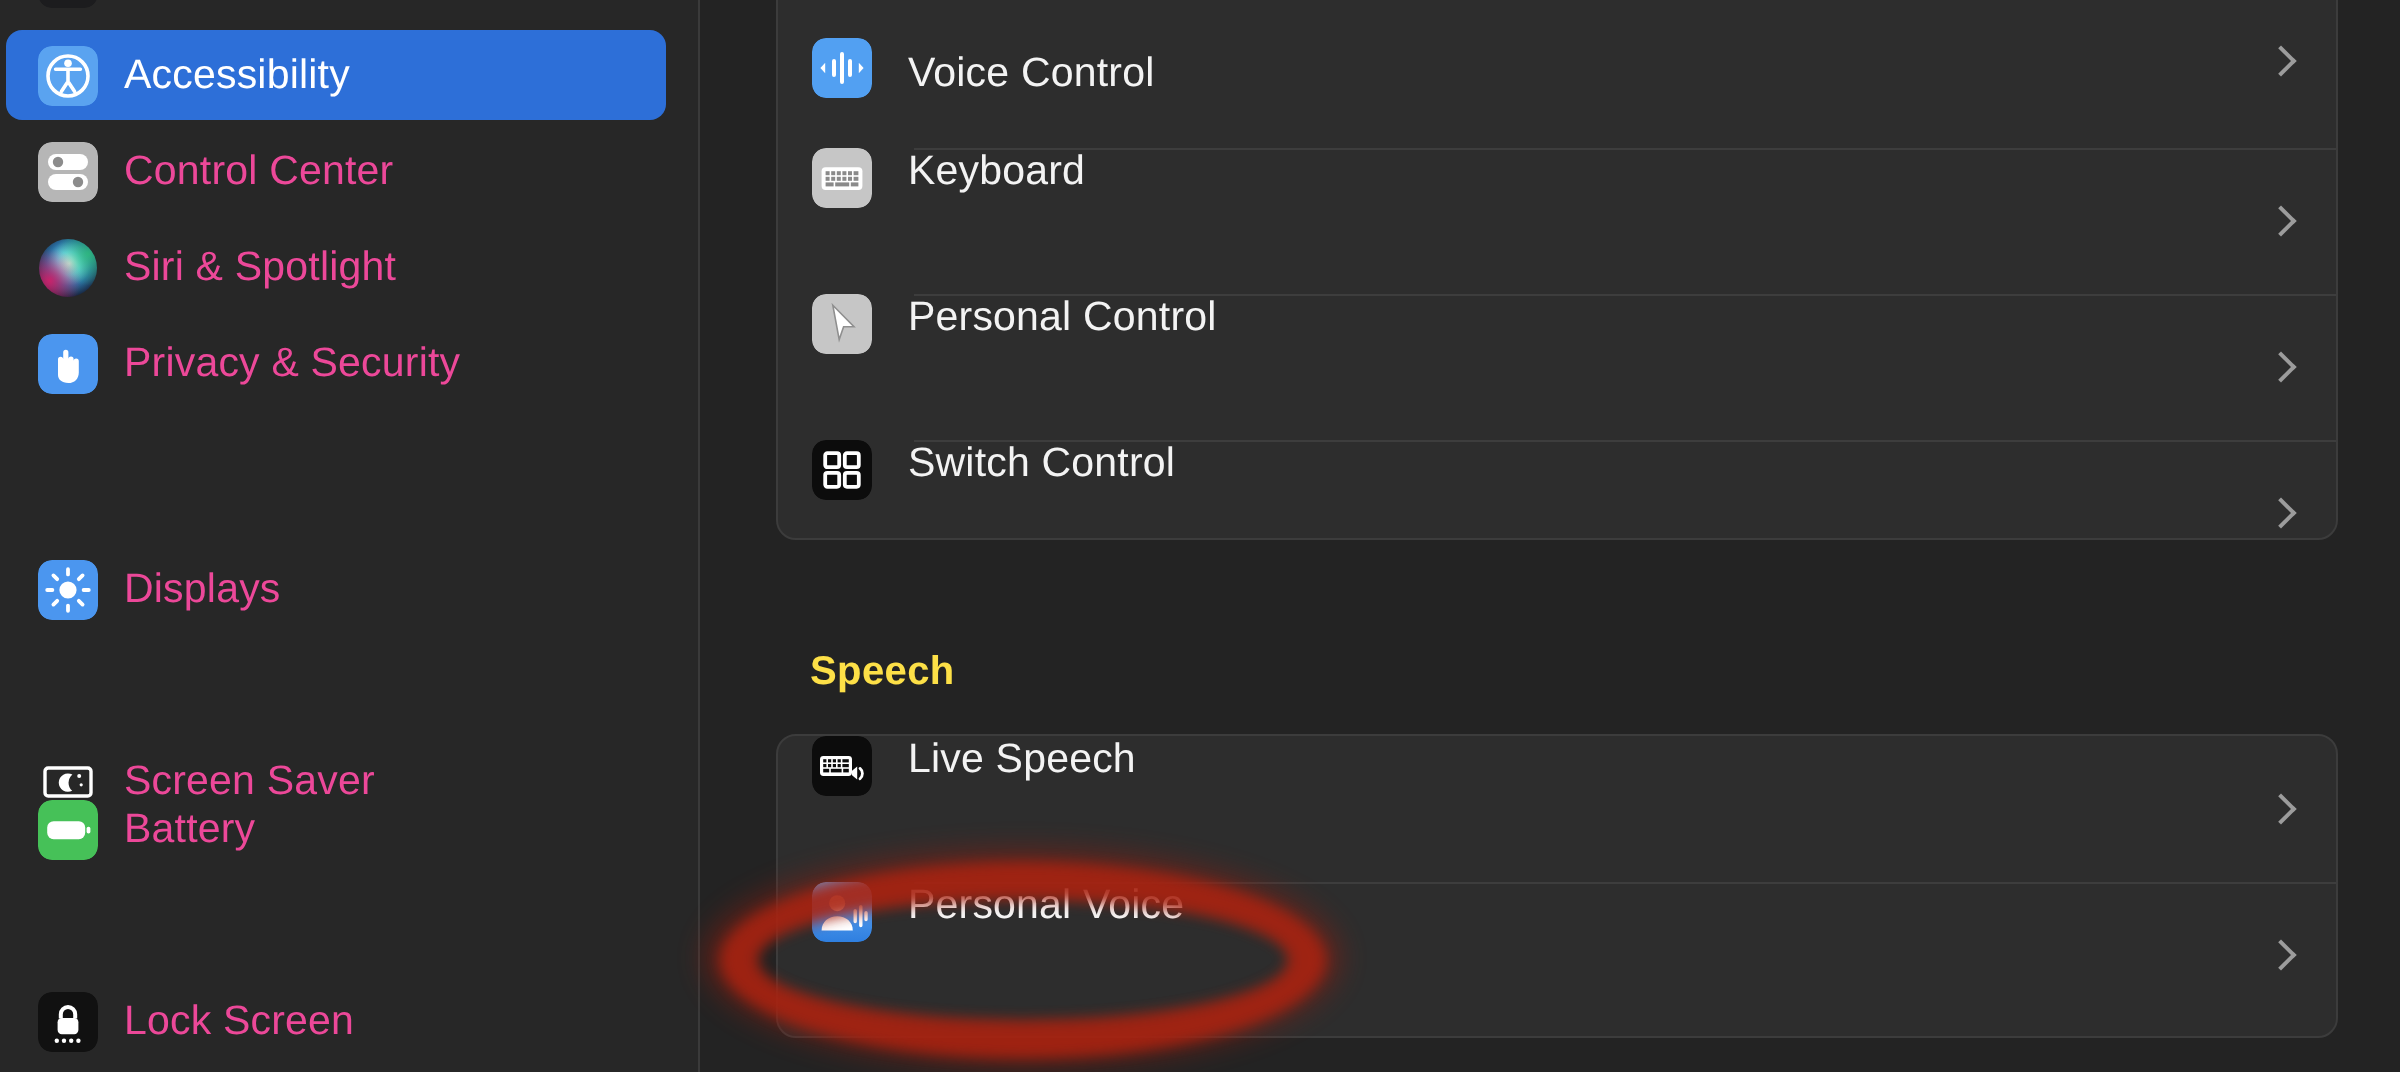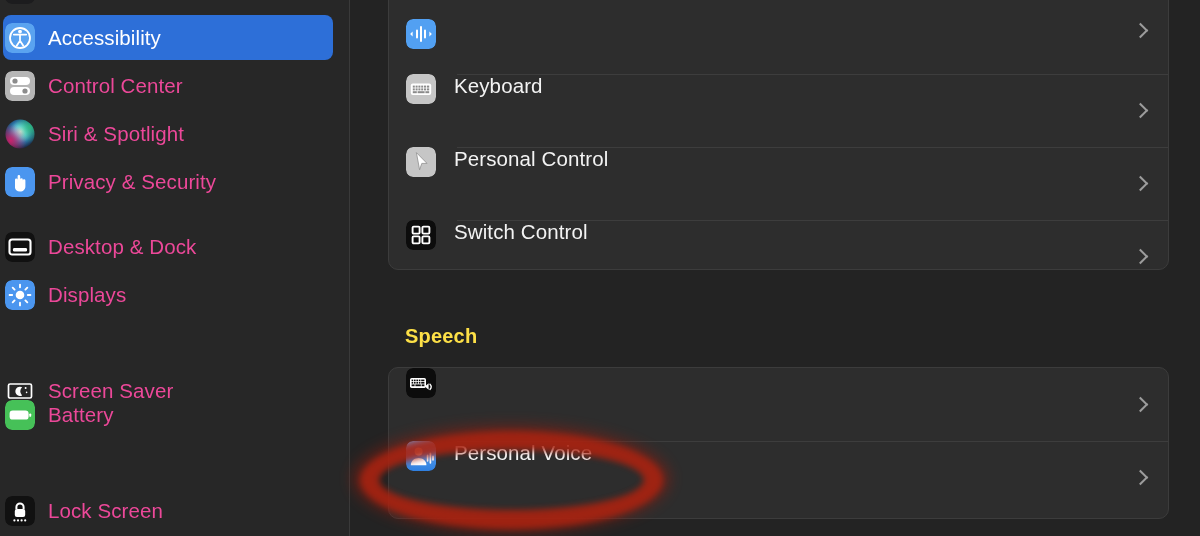--- a/index.html
+++ b/index.html
@@ -14,21 +14,21 @@
   
   .sidebar {
     position: absolute; left: 0; top: 0; width: 350px; height: 536px;
     background: #272727;
     border-right: 1px solid #3a3a3a;
     overflow: hidden;
   }
   .side-item {
     position: absolute; left: 3px; width: 330px; height: 45px;
     display: flex; align-items: center; gap: 13px;
-    padding-left: 2px; border-radius: 8px;
+    padding-left: 16px; border-radius: 8px;
   }
   .side-item.selected { background: #2d6fd8; }
   .side-label {
     font-size: 20.5px; color: #ec4899; letter-spacing: .1px;
     white-space: nowrap;
   }
   .side-item.selected .side-label { color: #ffffff; }
 
   
   .app-icon {
@@ -160,30 +160,20 @@
             </radialGradient>
           </defs>
           <circle cx="15" cy="15" r="14.5" fill="url(#sg)"></circle>
           <circle cx="15" cy="15" r="14.5" fill="url(#sg2)"></circle>
           <circle cx="15" cy="15" r="14.5" fill="url(#sg3)"></circle>
         </svg>
       </span>
       <span class="side-label">Siri &amp; Spotlight</span>
     </div>
 
-    <div class="side-item" style="top:224px;">
-      <span class="app-icon">
-        <svg width="30" height="30" viewBox="0 0 30 30">
-          <rect x="0" y="0" width="30" height="30" rx="7" fill="#111"></rect>
-          <rect x="4.5" y="7.5" width="21" height="15" rx="2.6" fill="none" stroke="#fff" stroke-width="2.1"></rect>
-          <rect x="8" y="16" width="14" height="3.4" rx="1.2" fill="#fff"></rect>
-        </svg>
-      </span>
-      <span class="side-label">Desktop &amp; Dock</span>
-    </div>
 
     <div class="side-item" style="top:272px;">
       <span class="app-icon">
         <svg width="30" height="30" viewBox="0 0 30 30">
           <rect x="0" y="0" width="30" height="30" rx="7" fill="#4b96ef"></rect>
           <circle cx="15" cy="15" r="4.3" fill="#fff"></circle>
           <g stroke="#fff" stroke-width="1.9" stroke-linecap="round">
             <path d="M15 4.6v2.6M15 22.8v2.6M4.6 15h2.6M22.8 15h2.6
                      M7.7 7.7l1.9 1.9M20.4 20.4l1.9 1.9M22.3 7.7l-1.9 1.9M9.6 20.4l-1.9 1.9"></path>
           </g>
@@ -242,20 +232,21 @@
         <span class="app-icon row-icon">
           <svg width="30" height="30" viewBox="0 0 30 30">
             <rect x="0" y="0" width="30" height="30" rx="7" fill="#52a0f2"></rect>
             <g stroke="#fff" stroke-width="2" stroke-linecap="round">
               <path d="M11 11.5v7M15 8v14M19 11.5v7"></path>
             </g>
             <path d="M6.6 12.4l-2.4 2.6 2.4 2.6z" fill="#fff"></path>
             <path d="M23.4 12.4l2.4 2.6-2.4 2.6z" fill="#fff"></path>
           </svg>
         </span>
+        <span class="row-label">Voice Control</span>
         <span class="chevron" style="top:auto; bottom:38px; margin-top:0;"></span>
       </div>
 
       <div class="row">
         <span class="app-icon row-icon">
           <svg width="30" height="30" viewBox="0 0 30 30">
             <rect x="0" y="0" width="30" height="30" rx="7" fill="#c6c6c6"></rect>
             <rect x="4.8" y="9.6" width="20.4" height="11.4" rx="2" fill="#fff"></rect>
             <g fill="#8a8a8a">
               <rect x="6.8" y="11.6" width="2" height="2"></rect>
@@ -328,20 +319,21 @@
                 <rect x="12.8" y="14" width="1.6" height="1.6"></rect>
               <rect x="15.2" y="14" width="3.2" height="1.6"></rect>
               <rect x="5.6" y="16.4" width="3" height="1.8"></rect>
                 <rect x="9.4" y="16.4" width="5.4" height="1.8"></rect>
               <rect x="15.6" y="16.4" width="2.8" height="1.8"></rect>
             </g>
             <path d="M20 17.4l2.6-2.1v6.4L20 19.6z" fill="#fff"></path>
             <path d="M24 16.2a3.4 3.4 0 010 5.2" fill="none" stroke="#fff" stroke-width="1.4" stroke-linecap="round"></path>
           </svg>
         </span>
+        <span class="row-label">Live Speech</span>
         <span class="chevron"></span>
       </div>
 
       <div class="row">
         <span class="app-icon row-icon">
           <svg width="30" height="30" viewBox="0 0 30 30">
             <defs>
               <linearGradient id="pv" x1="0" y1="0" x2="0" y2="1">
                 <stop offset="0%" stop-color="#69b0f5"></stop>
                 <stop offset="100%" stop-color="#2f7fe0"></stop>

